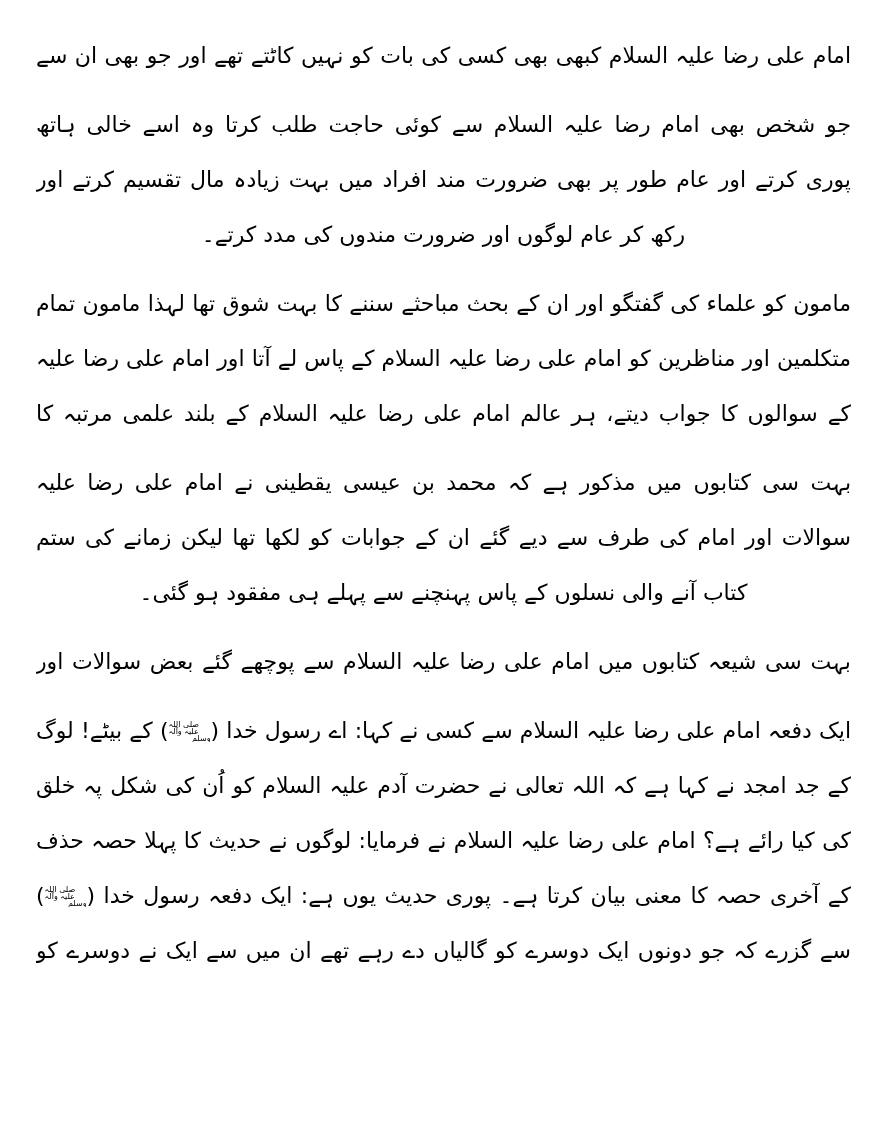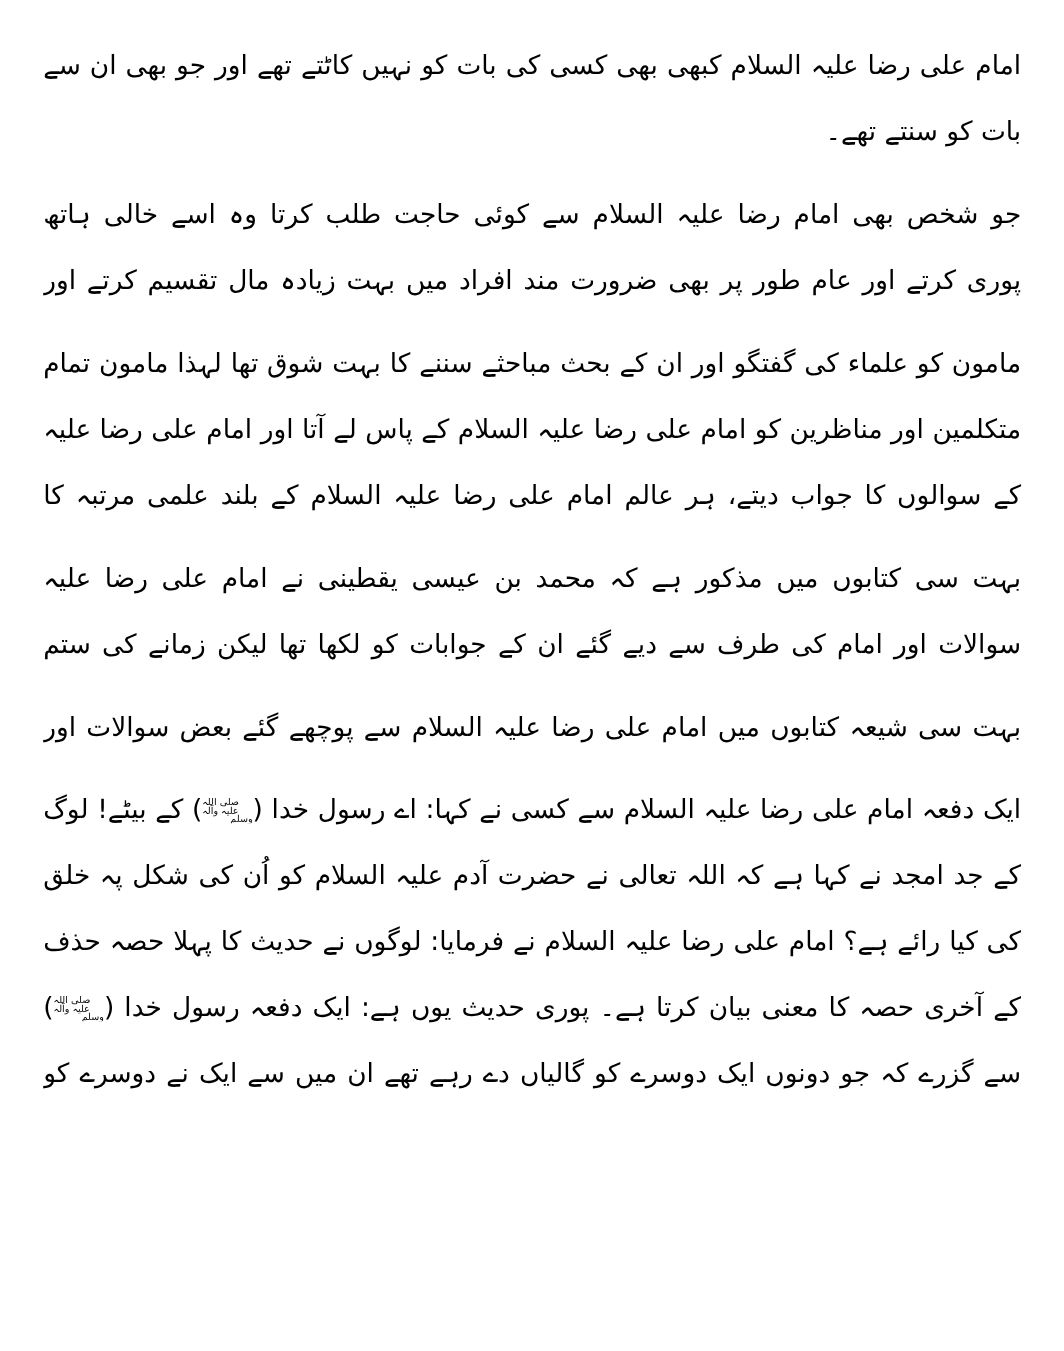--- a/index.html
+++ b/index.html
@@ -56,34 +56,35 @@
     max-height: 24px;
   }
 </style>
 </head>
 <body>
 
 <div class="page">
   <div class="text-body" style="color: rgb(0, 0, 0);">
       <div class="para">
         <div class="line">امام علی رضا علیہ السلام کبھی بھی کسی کی بات کو نہیں کاٹتے تھے اور جو بھی ان سے بات کرتا تھا اس کی پوری</div>
-        <div class="line last">بات کو سنتے تھے۔</div>
       </div>
       <div class="para">
         <div class="line">جو شخص بھی امام رضا علیہ السلام سے کوئی حاجت طلب کرتا وہ اسے خالی ہاتھ واپس نہ لوٹاتے اور اس کی حاجت</div>
         <div class="line">پوری کرتے اور عام طور پر بھی ضرورت مند افراد میں بہت زیادہ مال تقسیم کرتے اور اکثر اپنی پہچان کو پوشیدہ</div>
+        <div class="line last">رکھ کر عام لوگوں اور ضرورت مندوں کی مدد کرتے۔</div>
       </div>
       <div class="para">
         <div class="line">مامون کو علماء کی گفتگو اور ان کے بحث مباحثے سننے کا بہت شوق تھا لہذا مامون تمام مذاہب کے علماء، فقہاء،</div>
         <div class="line">متکلمین اور مناظرین کو امام علی رضا علیہ السلام کے پاس لے آتا اور امام علی رضا علیہ السلام ان میں سے ہر ایک</div>
         <div class="line">کے سوالوں کا جواب دیتے، ہر عالم امام علی رضا علیہ السلام کے بلند علمی مرتبہ کا اعتراف کرتا اور خود کو امام کے</div>
       </div>
       <div class="para">
         <div class="line">بہت سی کتابوں میں مذکور ہے کہ محمد بن عیسی یقطینی نے امام علی رضا علیہ السلام سے پوچھے گئے اٹھارہ ہزار</div>
         <div class="line">سوالات اور امام کی طرف سے دیے گئے ان کے جوابات کو لکھا تھا لیکن زمانے کی ستم ظریفی کی وجہ سے یہ</div>
+        <div class="line last">کتاب آنے والی نسلوں کے پاس پہنچنے سے پہلے ہی مفقود ہو گئی۔</div>
       </div>
       <div class="para">
         <div class="line">بہت سی شیعہ کتابوں میں امام علی رضا علیہ السلام سے پوچھے گئے بعض سوالات اور ان کے جوابات مذکور ہیں۔</div>
       </div>
       <div class="para">
         <div class="line">ایک دفعہ امام علی رضا علیہ السلام سے کسی نے کہا: اے رسول خدا (<span class="honorific">صلی اللہ علیہ وآلہ وسلم</span>) کے بیٹے! لوگ کہتے ہیں کہ آپ</div>
         <div class="line">کے جد امجد نے کہا ہے کہ اللہ تعالی نے حضرت آدم علیہ السلام کو اُن کی شکل پہ خلق کیا۔ اس بارے میں آپ</div>
         <div class="line">کی کیا رائے ہے؟ امام علی رضا علیہ السلام نے فرمایا: لوگوں نے حدیث کا پہلا حصہ حذف کر دیا ہے کہ جو اس</div>
         <div class="line">کے آخری حصہ کا معنی بیان کرتا ہے۔ پوری حدیث یوں ہے: ایک دفعہ رسول خدا (<span class="honorific">صلی اللہ علیہ وآلہ وسلم</span>) دو آدمیوں کے پاس</div>
         <div class="line last">سے گزرے کہ جو دونوں ایک دوسرے کو گالیاں دے رہے تھے ان میں سے ایک نے دوسرے کو کہا: اللہ</div>

